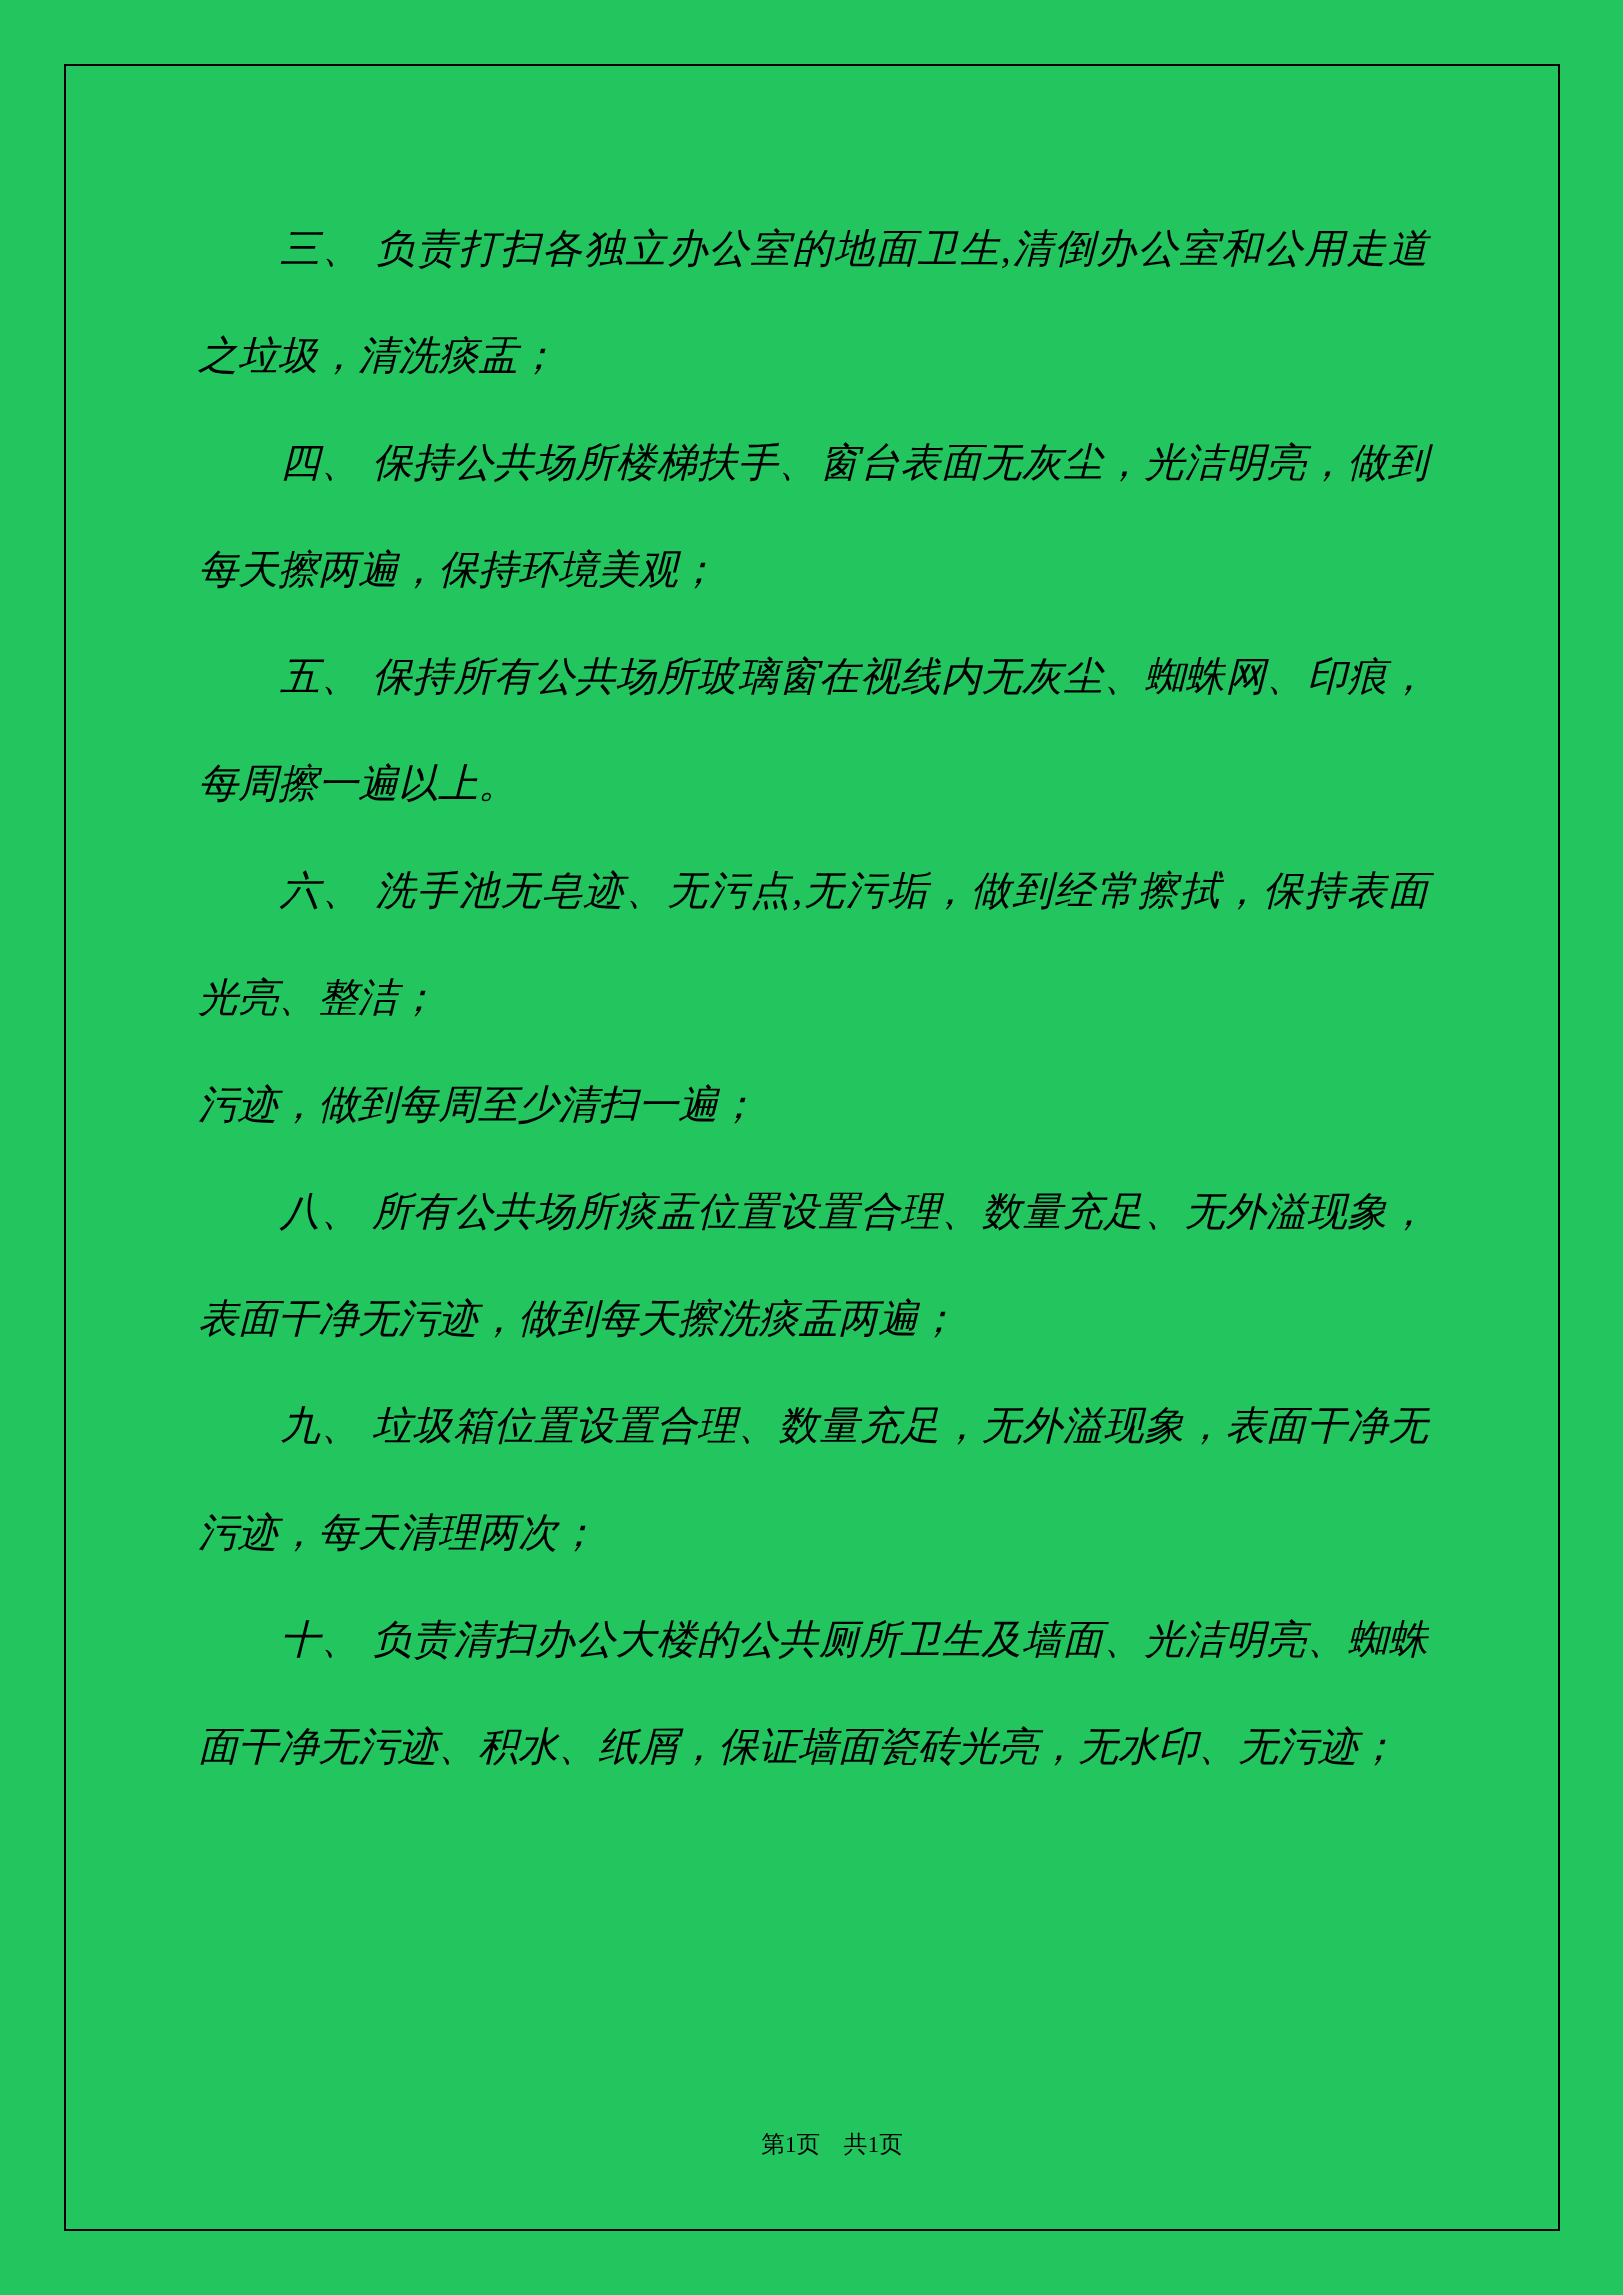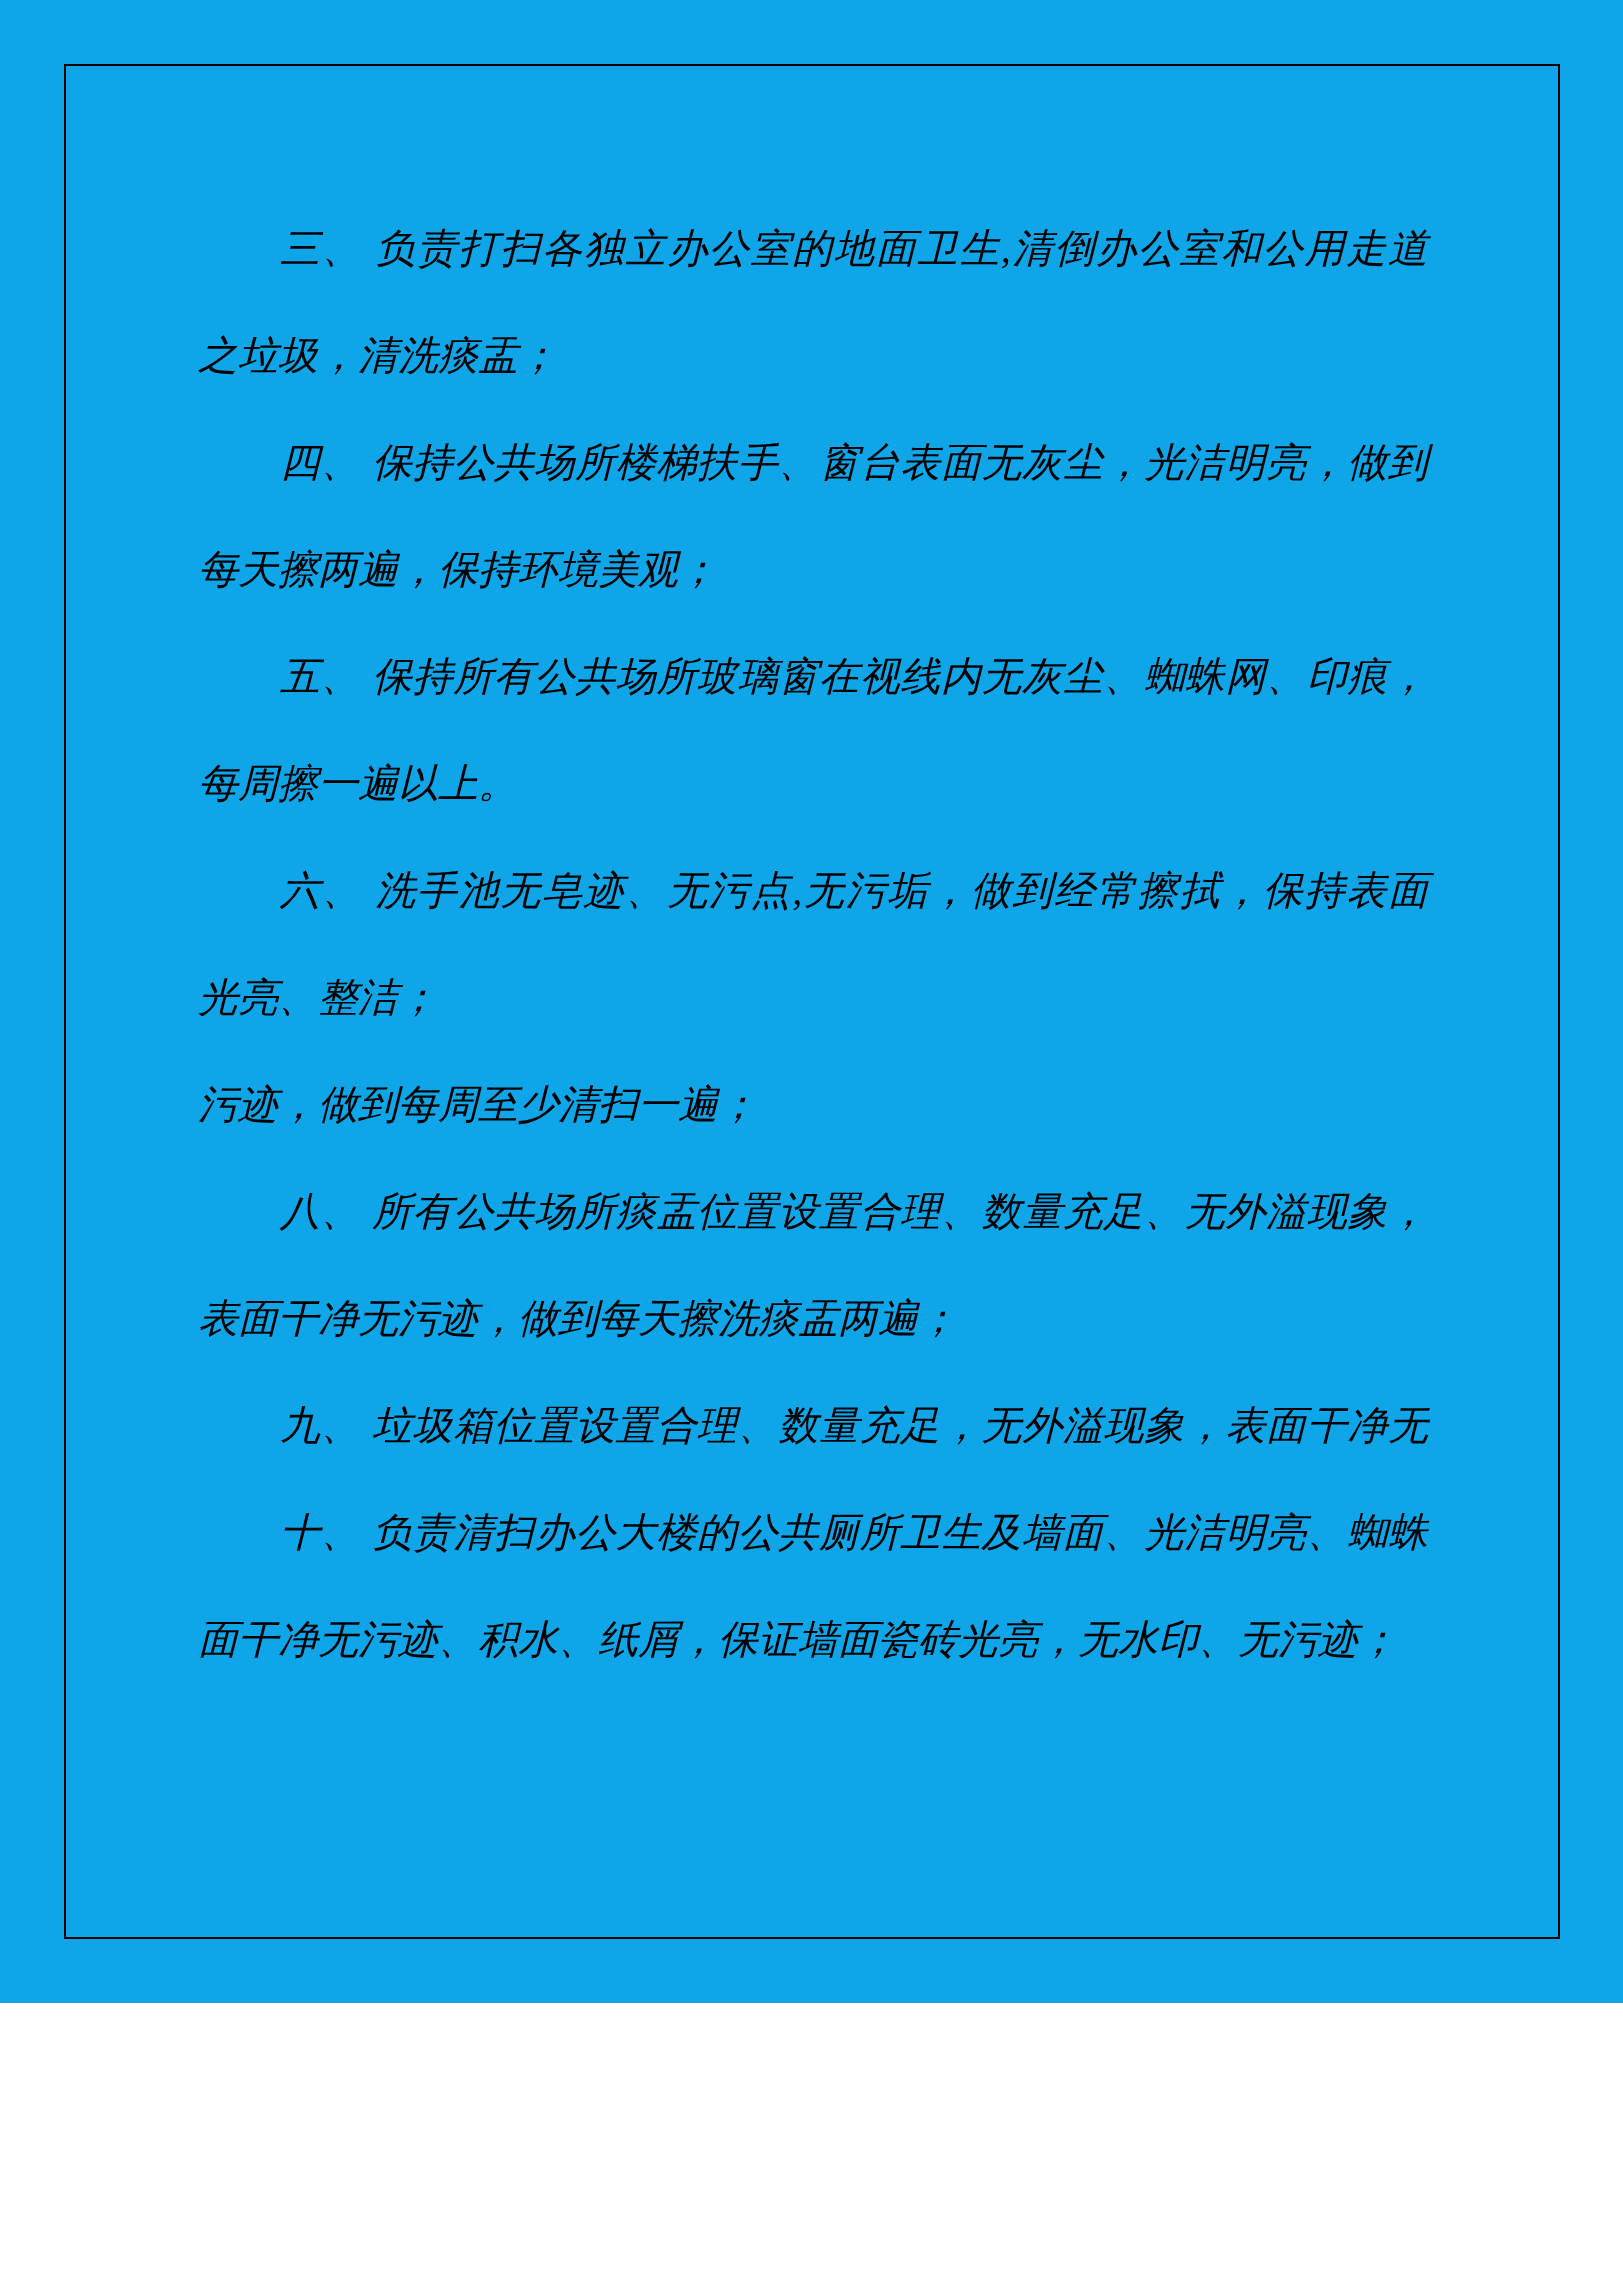--- a/index.html
+++ b/index.html
@@ -3,22 +3,22 @@
 <meta charset="utf-8">
 <style>
   html, body {
     margin: 0;
     padding: 0;
     background: #ffffff;
   }
   .page {
     position: relative;
     width: 1623px;
-    height: 2003px;
-    background: #0ea5e9;
+    height: 2295px;
+    background: #22c55e;
     overflow: hidden;
     color: #000000;
   }
   .page-border {
     position: absolute;
     left: 64px;
     top: 64px;
     right: 63px;
     bottom: 64px;
     border: 2.2px solid #000000;
@@ -78,18 +78,19 @@
       <div class="line first just">四、 保持公共场所楼梯扶手、窗台表面无灰尘，光洁明亮，做到</div>
       <div class="line">每天擦两遍，保持环境美观；</div>
       <div class="line first just">五、 保持所有公共场所玻璃窗在视线内无灰尘、蜘蛛网、印痕，</div>
       <div class="line">每周擦一遍以上。</div>
       <div class="line first just">六、 洗手池无皂迹、无污点,无污垢，做到经常擦拭，保持表面</div>
       <div class="line">光亮、整洁；</div>
       <div class="line">污迹，做到每周至少清扫一遍；</div>
       <div class="line first just">八、 所有公共场所痰盂位置设置合理、数量充足、无外溢现象，</div>
       <div class="line">表面干净无污迹，做到每天擦洗痰盂两遍；</div>
       <div class="line first just">九、 垃圾箱位置设置合理、数量充足，无外溢现象，表面干净无</div>
+      <div class="line">污迹，每天清理两次；</div>
       <div class="line first just">十、 负责清扫办公大楼的公共厕所卫生及墙面、光洁明亮、蜘蛛</div>
       <div class="line">面干净无污迹、积水、纸屑，保证墙面瓷砖光亮，无水印、无污迹；</div>
     </div>
   <div class="footer">第1页　共1页</div>
 </div>
 
 
 </body></html>

